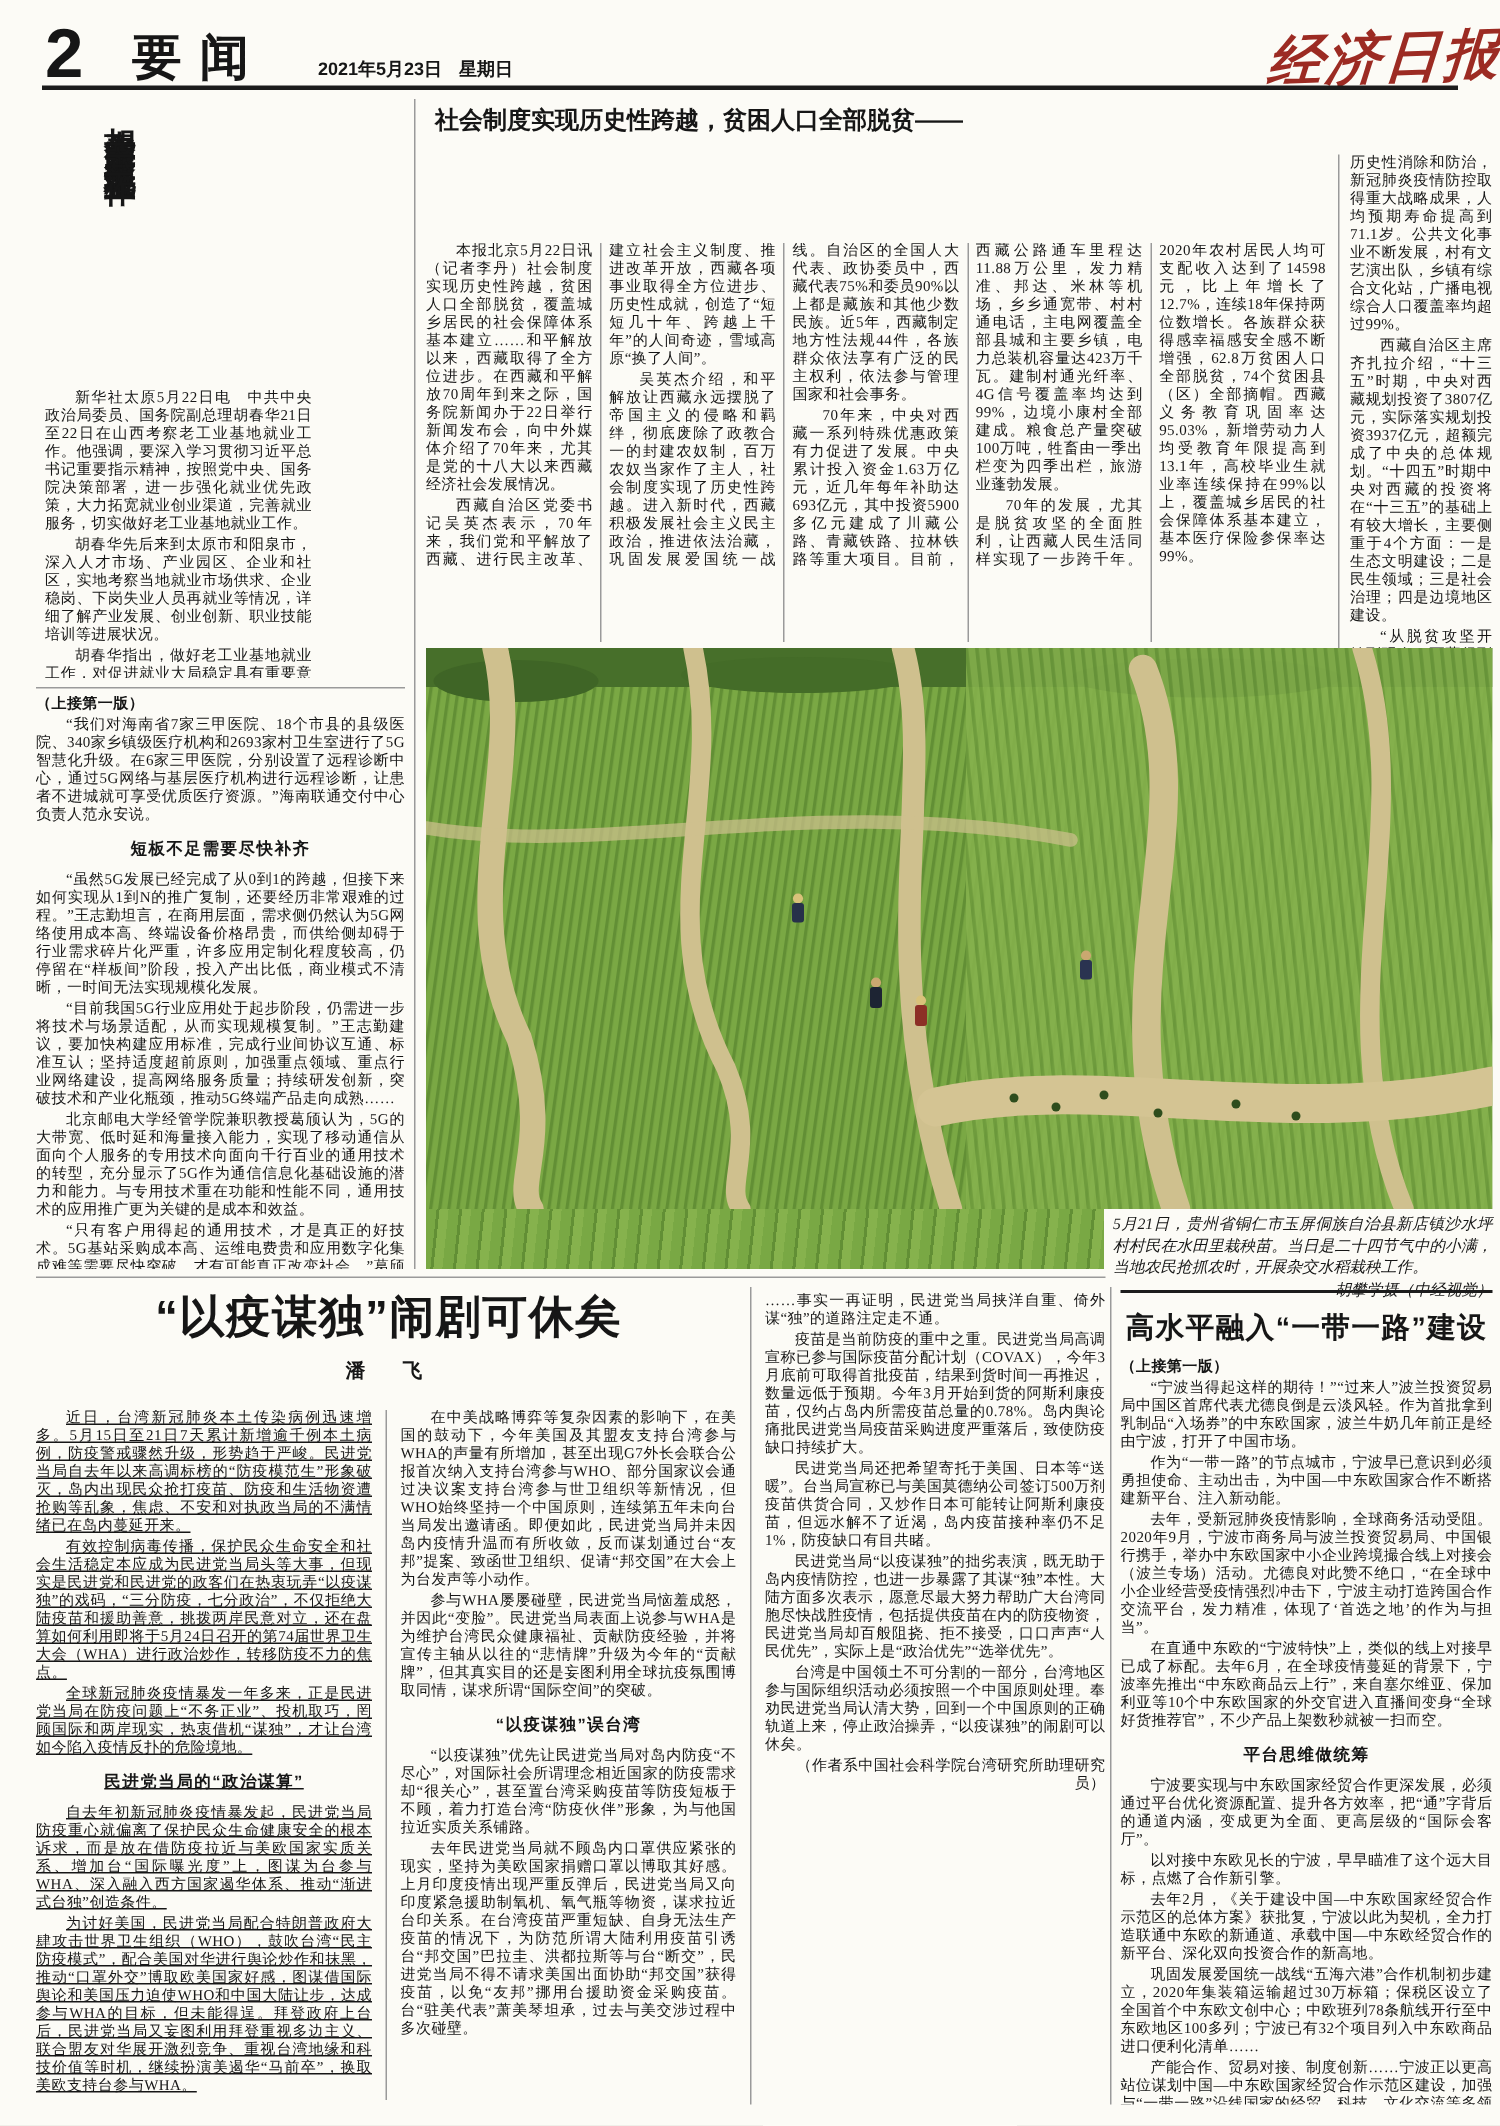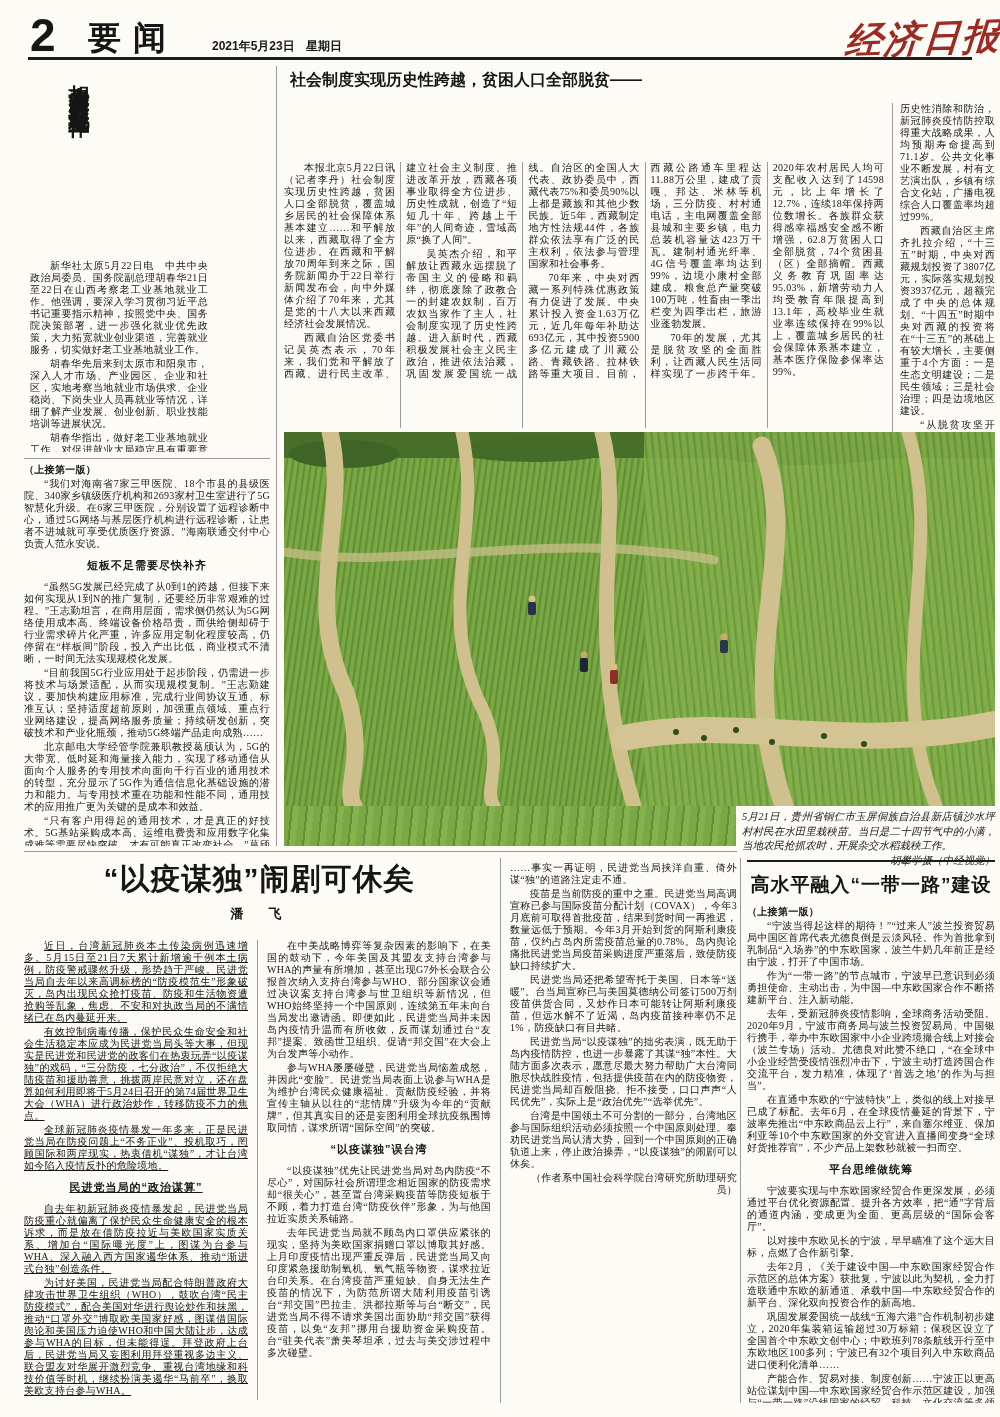--- a/index.html
+++ b/index.html
@@ -73,21 +73,21 @@
   </div>
 
   <div class="abs rule-thin" style="left:276px;top:66px;width:1px;height:780px;"></div>
 
   <div class="abs" style="left:284px;top:62px;width:711px;height:368px;">
     <div class="abs kicker" style="left:6px;top:8px;width:594px;">社会制度实现历史性跨越，贫困人口全部脱贫——</div>
     <div class="abs cols5 colbox" style="left:0;top:100px;width:600px;height:266px;">
       <p class="body">本报北京5月22日讯（记者李丹）社会制度实现历史性跨越，贫困人口全部脱贫，覆盖城乡居民的社会保障体系基本建立……和平解放以来，西藏取得了全方位进步。在西藏和平解放70周年到来之际，国务院新闻办于22日举行新闻发布会，向中外媒体介绍了70年来，尤其是党的十八大以来西藏经济社会发展情况。</p>
       <p class="body">西藏自治区党委书记吴英杰表示，70年来，我们党和平解放了西藏、进行民主改革、建立社会主义制度、推进改革开放，西藏各项事业取得全方位进步、历史性成就，创造了“短短几十年、跨越上千年”的人间奇迹，雪域高原“换了人间”。</p>
       <p class="body">吴英杰介绍，和平解放让西藏永远摆脱了帝国主义的侵略和羁绊，彻底废除了政教合一的封建农奴制，百万农奴当家作了主人，社会制度实现了历史性跨越。进入新时代，西藏积极发展社会主义民主政治，推进依法治藏，巩固发展爱国统一战线。自治区的全国人大代表、政协委员中，西藏代表75%和委员90%以上都是藏族和其他少数民族。近5年，西藏制定地方性法规44件，各族群众依法享有广泛的民主权利，依法参与管理国家和社会事务。</p>
-      <p class="body">70年来，中央对西藏一系列特殊优惠政策有力促进了发展。中央累计投入资金1.63万亿元，近几年每年补助达693亿元，其中投资5900多亿元建成了川藏公路、青藏铁路、拉林铁路等重大项目。目前，西藏公路通车里程达11.88万公里，建成了贡嘎、邦达、米林等机场，三分防疫、村村通电话，主电网覆盖全部县城和主要乡镇，电力总装机容量达423万千瓦。建制村通光纤率、4G信号覆盖率均达到99%，边境小康村全部建成。粮食总产量突破100万吨，牲畜由一季出栏变为四季出栏，旅游业蓬勃发展。</p>
+      <p class="body">70年来，中央对西藏一系列特殊优惠政策有力促进了发展。中央累计投入资金1.63万亿元，近几年每年补助达693亿元，其中投资5900多亿元建成了川藏公路、青藏铁路、拉林铁路等重大项目。目前，西藏公路通车里程达11.88万公里，发力精准、邦达、米林等机场，乡乡通宽带、村村通电话，主电网覆盖全部县城和主要乡镇，电力总装机容量达423万千瓦。建制村通光纤率、4G信号覆盖率均达到99%，边境小康村全部建成。粮食总产量突破100万吨，牲畜由一季出栏变为四季出栏，旅游业蓬勃发展。</p>
       <p class="body">70年的发展，尤其是脱贫攻坚的全面胜利，让西藏人民生活同样实现了一步跨千年。2020年农村居民人均可支配收入达到了14598元，比上年增长了12.7%，连续18年保持两位数增长。各族群众获得感幸福感安全感不断增强，62.8万贫困人口全部脱贫，74个贫困县（区）全部摘帽。西藏义务教育巩固率达95.03%，新增劳动力人均受教育年限提高到13.1年，高校毕业生就业率连续保持在99%以上，覆盖城乡居民的社会保障体系基本建立，基本医疗保险参保率达99%。</p>
     </div>
     <div class="abs colbox" style="left:608px;top:2px;width:95px;height:364px;border-left:1px solid #9a9a9a;padding-left:7px;margin-top:39px;">
       <p class="body cont">历史性消除和防治，新冠肺炎疫情防控取得重大战略成果，人均预期寿命提高到71.1岁。公共文化事业不断发展，村有文艺演出队，乡镇有综合文化站，广播电视综合人口覆盖率均超过99%。</p>
       <p class="body">西藏自治区主席齐扎拉介绍，“十三五”时期，中央对西藏规划投资了3807亿元，实际落实规划投资3937亿元，超额完成了中央的总体规划。“十四五”时期中央对西藏的投资将在“十三五”的基础上有较大增长，主要侧重于4个方面：一是生态文明建设；二是民生领域；三是社会治理；四是边境地区建设。</p>
       <p class="body">“从脱贫攻坚开始到现在，西藏得到中央考核都是‘优秀’，5年来一直都处在优秀行列。”吴英杰说，一方面，要处理好保护生态和富民利民关系，完善重点生态功能区转移支付机制、森林生态补偿机制和草原生态保护补助奖励机制；另一方面，要让老百姓吃上生态饭。2016年以来，西藏累计为群众提供70万个生态岗位，过去的砍树人变成了现在的造林人。</p>
     </div>
   </div>
 
   <svg class="abs" style="left:284px;top:432px;" width="711" height="374" viewBox="0 0 711 374">

